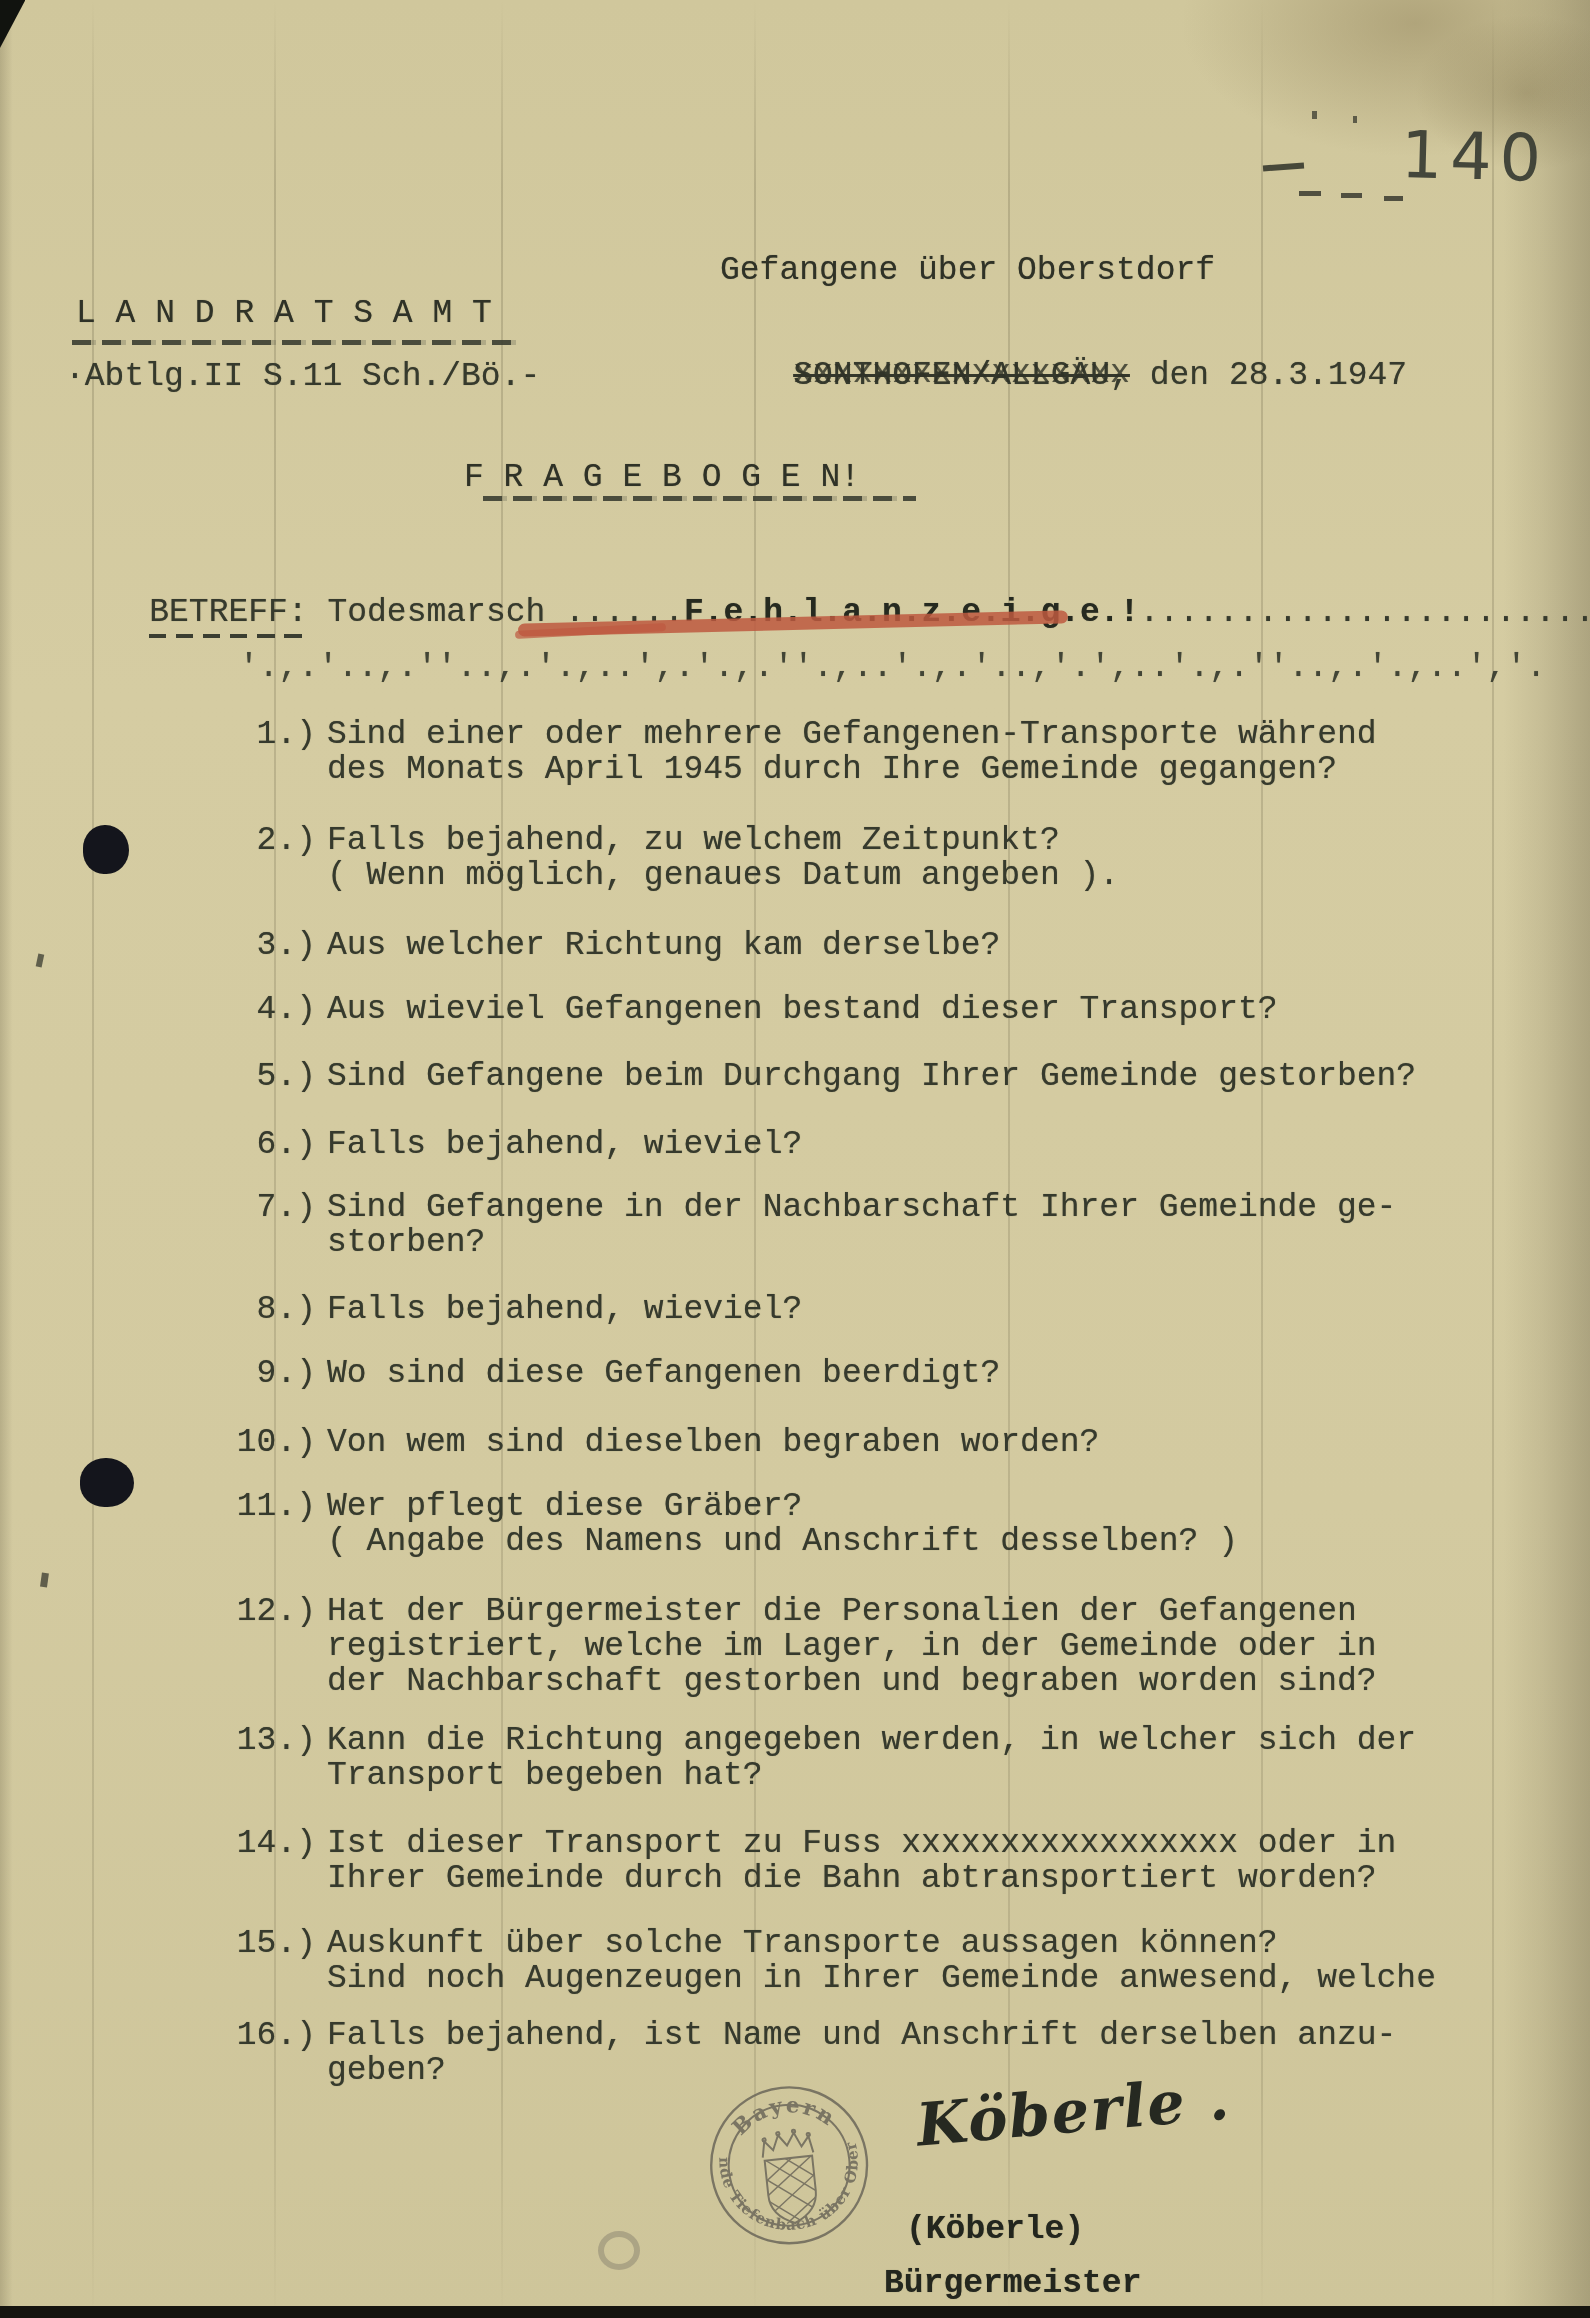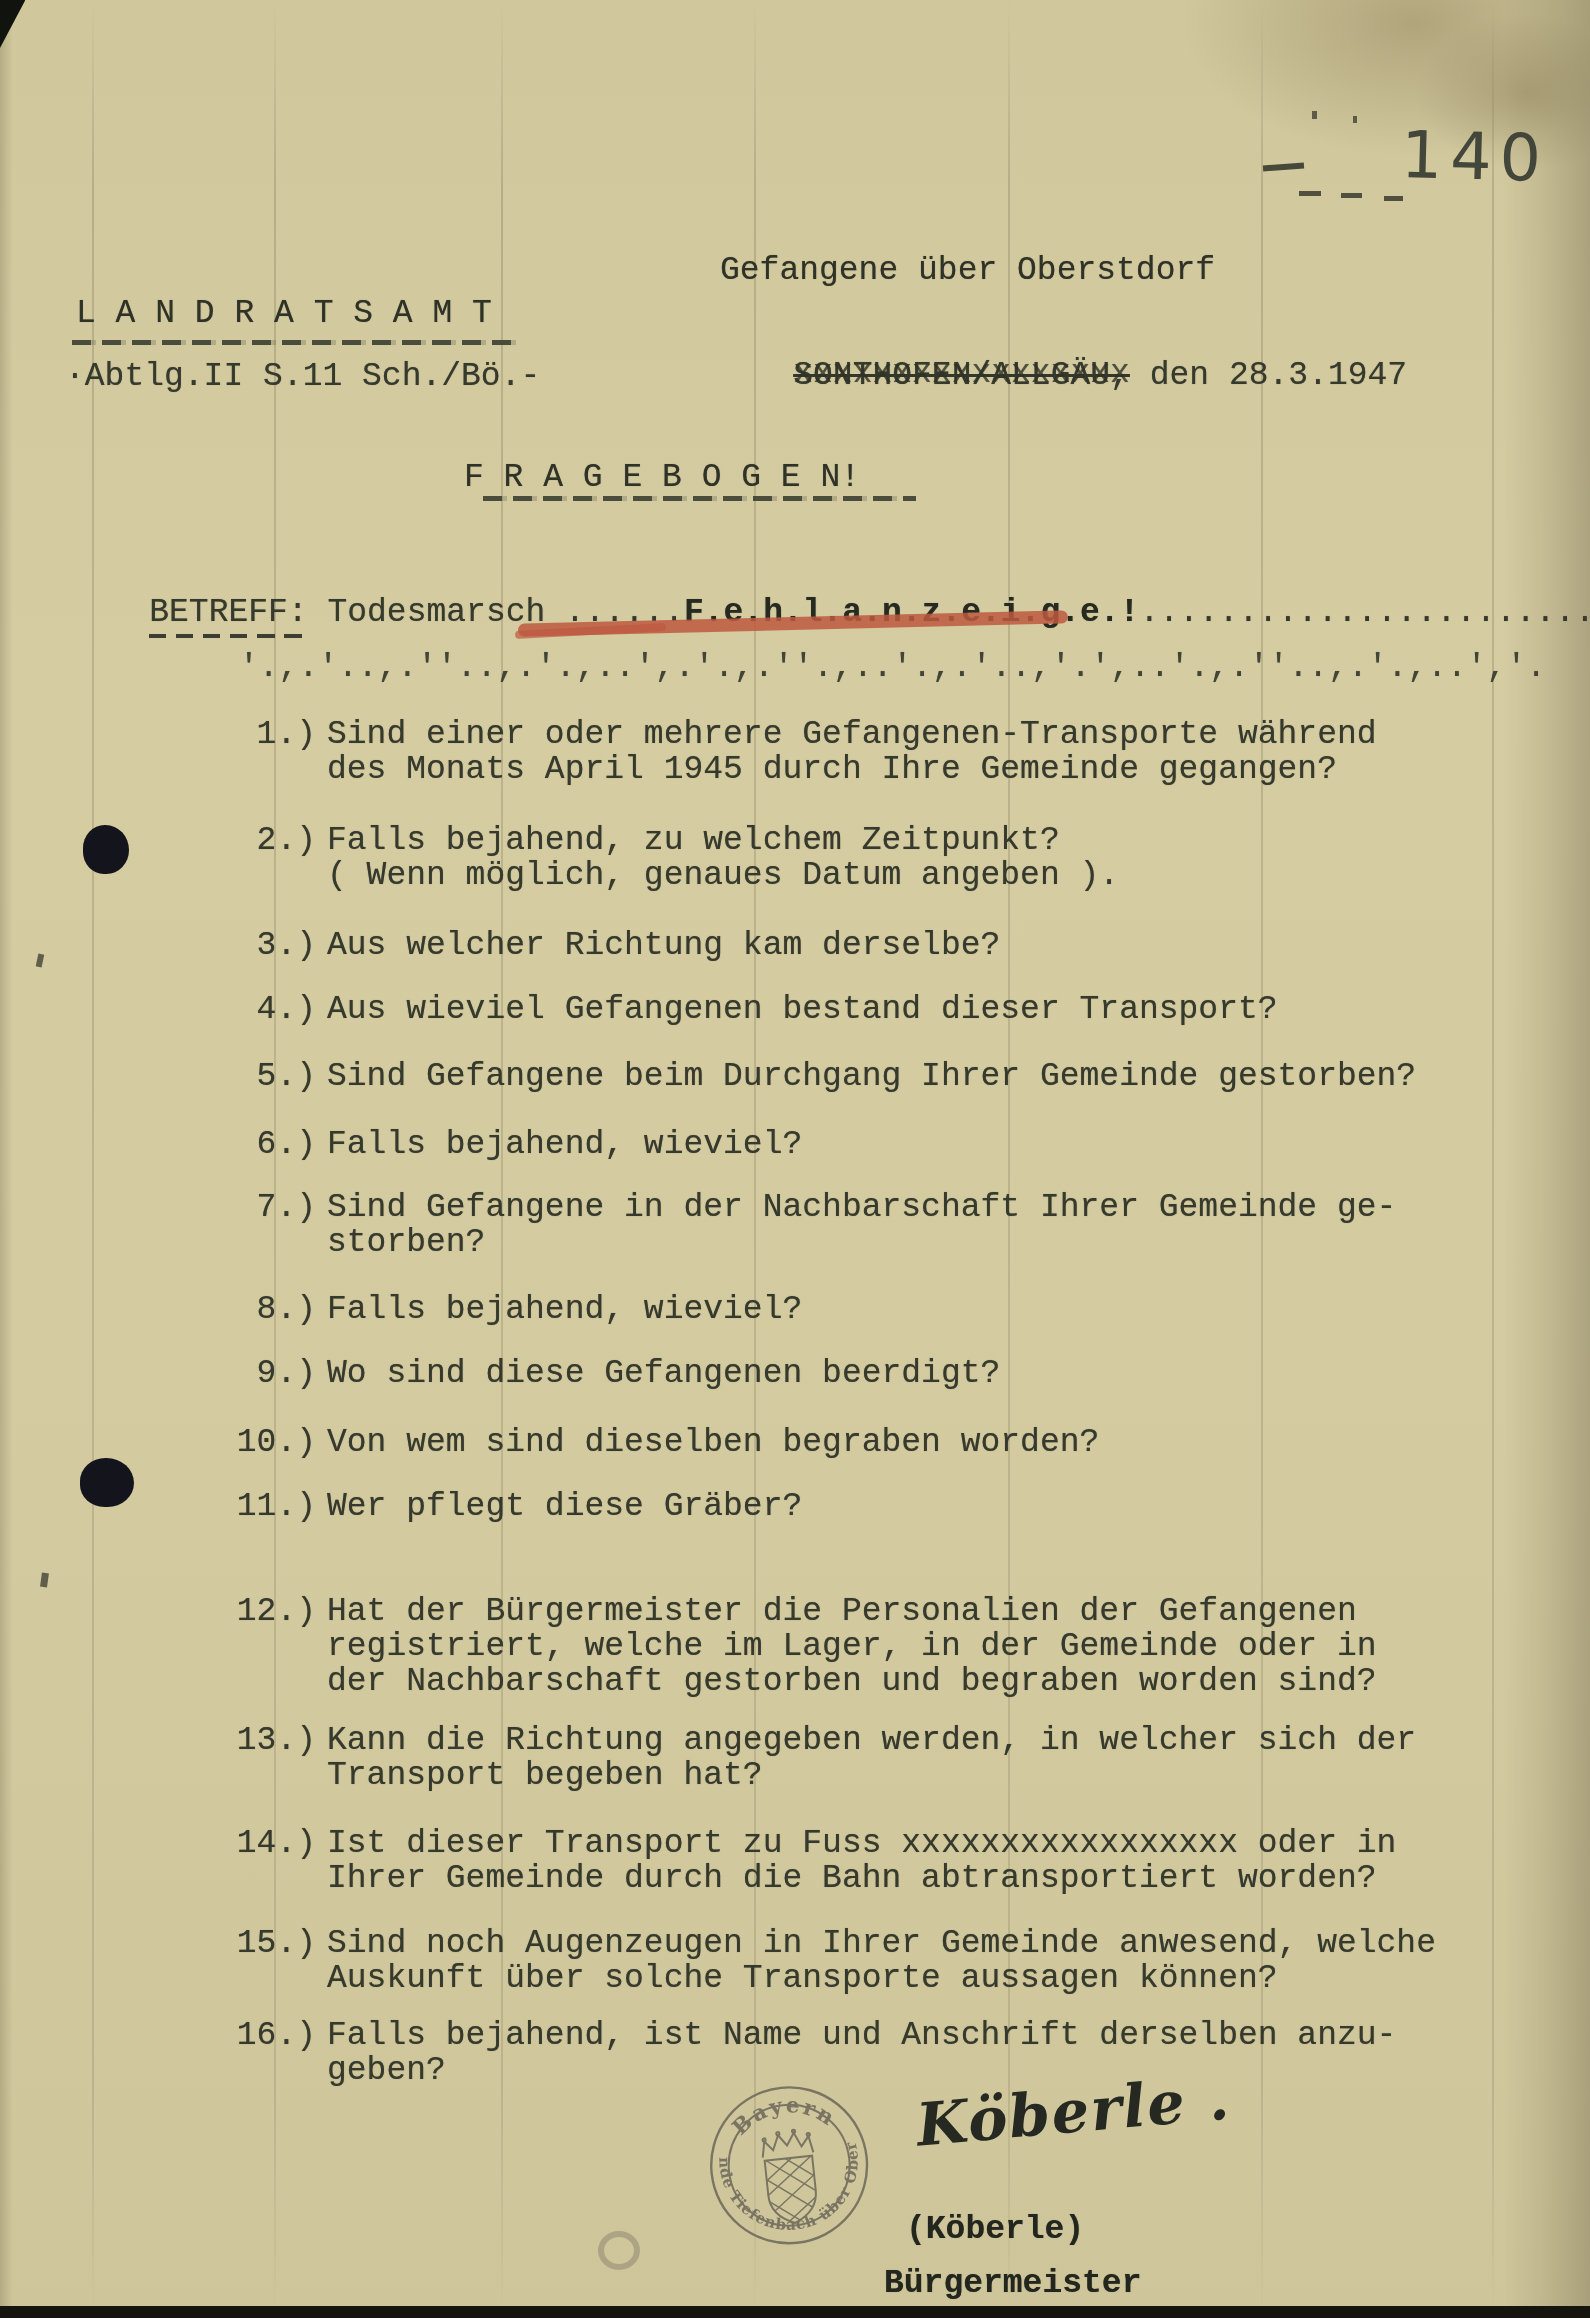--- a/index.html
+++ b/index.html
@@ -139,41 +139,41 @@
       <div class="qtext"><div>Wo sind diese Gefangenen beerdigt?</div></div>
     </div>
 
     <div class="q tw" style="top: 1425px;">
       <div class="qnum">10.)</div>
       <div class="qtext"><div>Von wem sind dieselben begraben worden?</div></div>
     </div>
 
     <div class="q tw" style="top: 1489px;">
       <div class="qnum">11.)</div>
-      <div class="qtext"><div>Wer pflegt diese Gräber?</div></div>
+      <div class="qtext"><div>Wer pflegt diese Gräber?</div><div>( Angabe des Namens und Anschrift desselben? )</div></div>
     </div>
 
     <div class="q tw" style="top: 1594px;">
       <div class="qnum">12.)</div>
       <div class="qtext"><div>Hat der Bürgermeister die Personalien der Gefangenen</div><div>registriert, welche im Lager, in der Gemeinde oder in</div><div>der Nachbarschaft gestorben und begraben worden sind?</div></div>
     </div>
 
     <div class="q tw" style="top: 1723px;">
       <div class="qnum">13.)</div>
       <div class="qtext"><div>Kann die Richtung angegeben werden, in welcher sich der</div><div>Transport begeben hat?</div></div>
     </div>
 
     <div class="q tw" style="top: 1826px;">
       <div class="qnum">14.)</div>
       <div class="qtext"><div>Ist dieser Transport zu Fuss xxxxxxxxxxxxxxxxx oder in</div><div>Ihrer Gemeinde durch die Bahn abtransportiert worden?</div></div>
     </div>
 
     <div class="q tw" style="top: 1926px;">
       <div class="qnum">15.)</div>
-      <div class="qtext"><div>Sind noch Augenzeugen in Ihrer Gemeinde anwesend, welche</div><div>Auskunft über solche Transporte aussagen können?</div></div>
+      <div class="qtext"><div>Auskunft über solche Transporte aussagen können?</div><div>Sind noch Augenzeugen in Ihrer Gemeinde anwesend, welche</div></div>
     </div>
 
     <div class="q tw" style="top: 2018px;">
       <div class="qnum">16.)</div>
       <div class="qtext"><div>Falls bejahend, ist Name und Anschrift derselben anzu-</div><div>geben?</div></div>
     </div>
   </div>
 
   <svg class="stamp" viewBox="0 0 234 236">
     <g stroke="#6f6a5c" fill="none" stroke-width="3">

